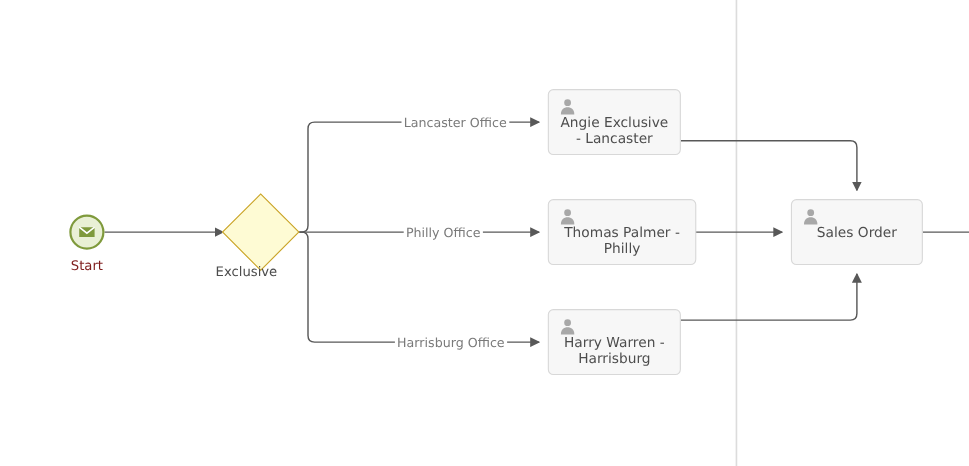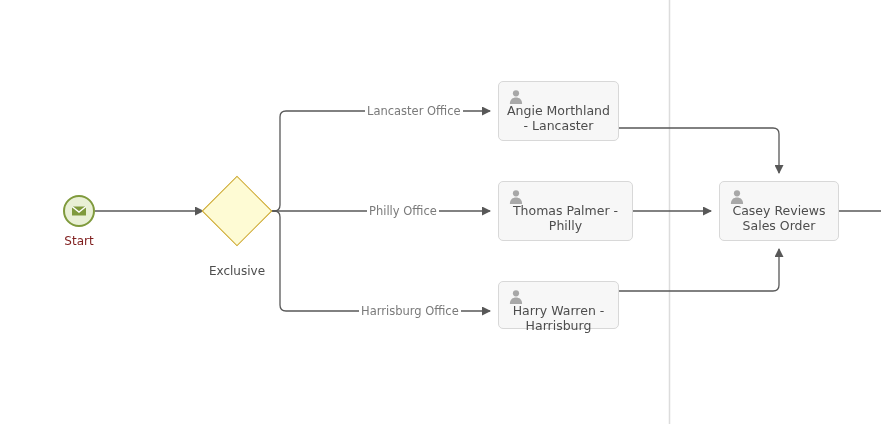--- a/index.html
+++ b/index.html
@@ -111,64 +111,63 @@
 
   <div class="start-event" style="left:63px;top:195px;">
     <svg width="28" height="28" viewBox="0 0 28 28">
       <path d="M7 9.5 h14 v9 h-14 z" fill="#7f9a3c"></path>
       <path d="M7 9.5 L14 15 L21 9.5" fill="none" stroke="#ffffff" stroke-width="1.4"></path>
     </svg>
   </div>
   <div class="start-label" style="left:43px;top:234px;width:72px;">Start</div>
 
   <div class="gateway" style="left:212px;top:186px;"></div>
-  <div class="gateway-label" style="left:177px;top:240px;width:120px;margin-top:24px;">
+  <div class="gateway-label" style="left:164px;top:240px;width:120px;">
     <div>Exclusive</div>
   </div>
 
   <div class="task" style="left:498px;top:81px;width:121px;height:60px;">
     <svg class="user-icon" viewBox="0 0 16 16">
       <circle cx="8" cy="4.3" r="3.1" fill="#a8a8a8"></circle>
       <path d="M1.9 15 C1.9 10.6 4.6 8.6 8 8.6 C11.4 8.6 14.1 10.6 14.1 15 z" fill="#a8a8a8"></path>
     </svg>
     <div class="task-label" style="top:21px;">
-      <div>Angie Morthland</div>
+      <div>Angie Exclusive</div>
       <div>- Lancaster</div>
     </div>
   </div>
 
   <div class="task" style="left:498px;top:181px;width:135px;height:60px;">
     <svg class="user-icon" viewBox="0 0 16 16">
       <circle cx="8" cy="4.3" r="3.1" fill="#a8a8a8"></circle>
       <path d="M1.9 15 C1.9 10.6 4.6 8.6 8 8.6 C11.4 8.6 14.1 10.6 14.1 15 z" fill="#a8a8a8"></path>
     </svg>
     <div class="task-label" style="top:21px;">
       <div>Thomas Palmer -</div>
       <div>Philly</div>
     </div>
   </div>
 
-  <div class="task" style="left:498px;top:281px;width:121px;height:48px;">
+  <div class="task" style="left:498px;top:281px;width:121px;height:60px;">
     <svg class="user-icon" viewBox="0 0 16 16">
       <circle cx="8" cy="4.3" r="3.1" fill="#a8a8a8"></circle>
       <path d="M1.9 15 C1.9 10.6 4.6 8.6 8 8.6 C11.4 8.6 14.1 10.6 14.1 15 z" fill="#a8a8a8"></path>
     </svg>
     <div class="task-label" style="top:21px;">
       <div>Harry Warren -</div>
       <div>Harrisburg</div>
     </div>
   </div>
 
   <div class="task" style="left:719px;top:181px;width:120px;height:60px;">
     <svg class="user-icon" viewBox="0 0 16 16">
       <circle cx="8" cy="4.3" r="3.1" fill="#a8a8a8"></circle>
       <path d="M1.9 15 C1.9 10.6 4.6 8.6 8 8.6 C11.4 8.6 14.1 10.6 14.1 15 z" fill="#a8a8a8"></path>
     </svg>
     <div class="task-label" style="top:21px;">
-      <div>Casey Reviews</div>
       <div>Sales Order</div>
     </div>
   </div>
 
   <div class="flow-label" style="left:340px;top:104px;">Lancaster Office</div>
 
   <div class="flow-label" style="left:342px;top:204px;">Philly Office</div>
 
   <div class="flow-label" style="left:334px;top:304px;">Harrisburg Office</div>
 

